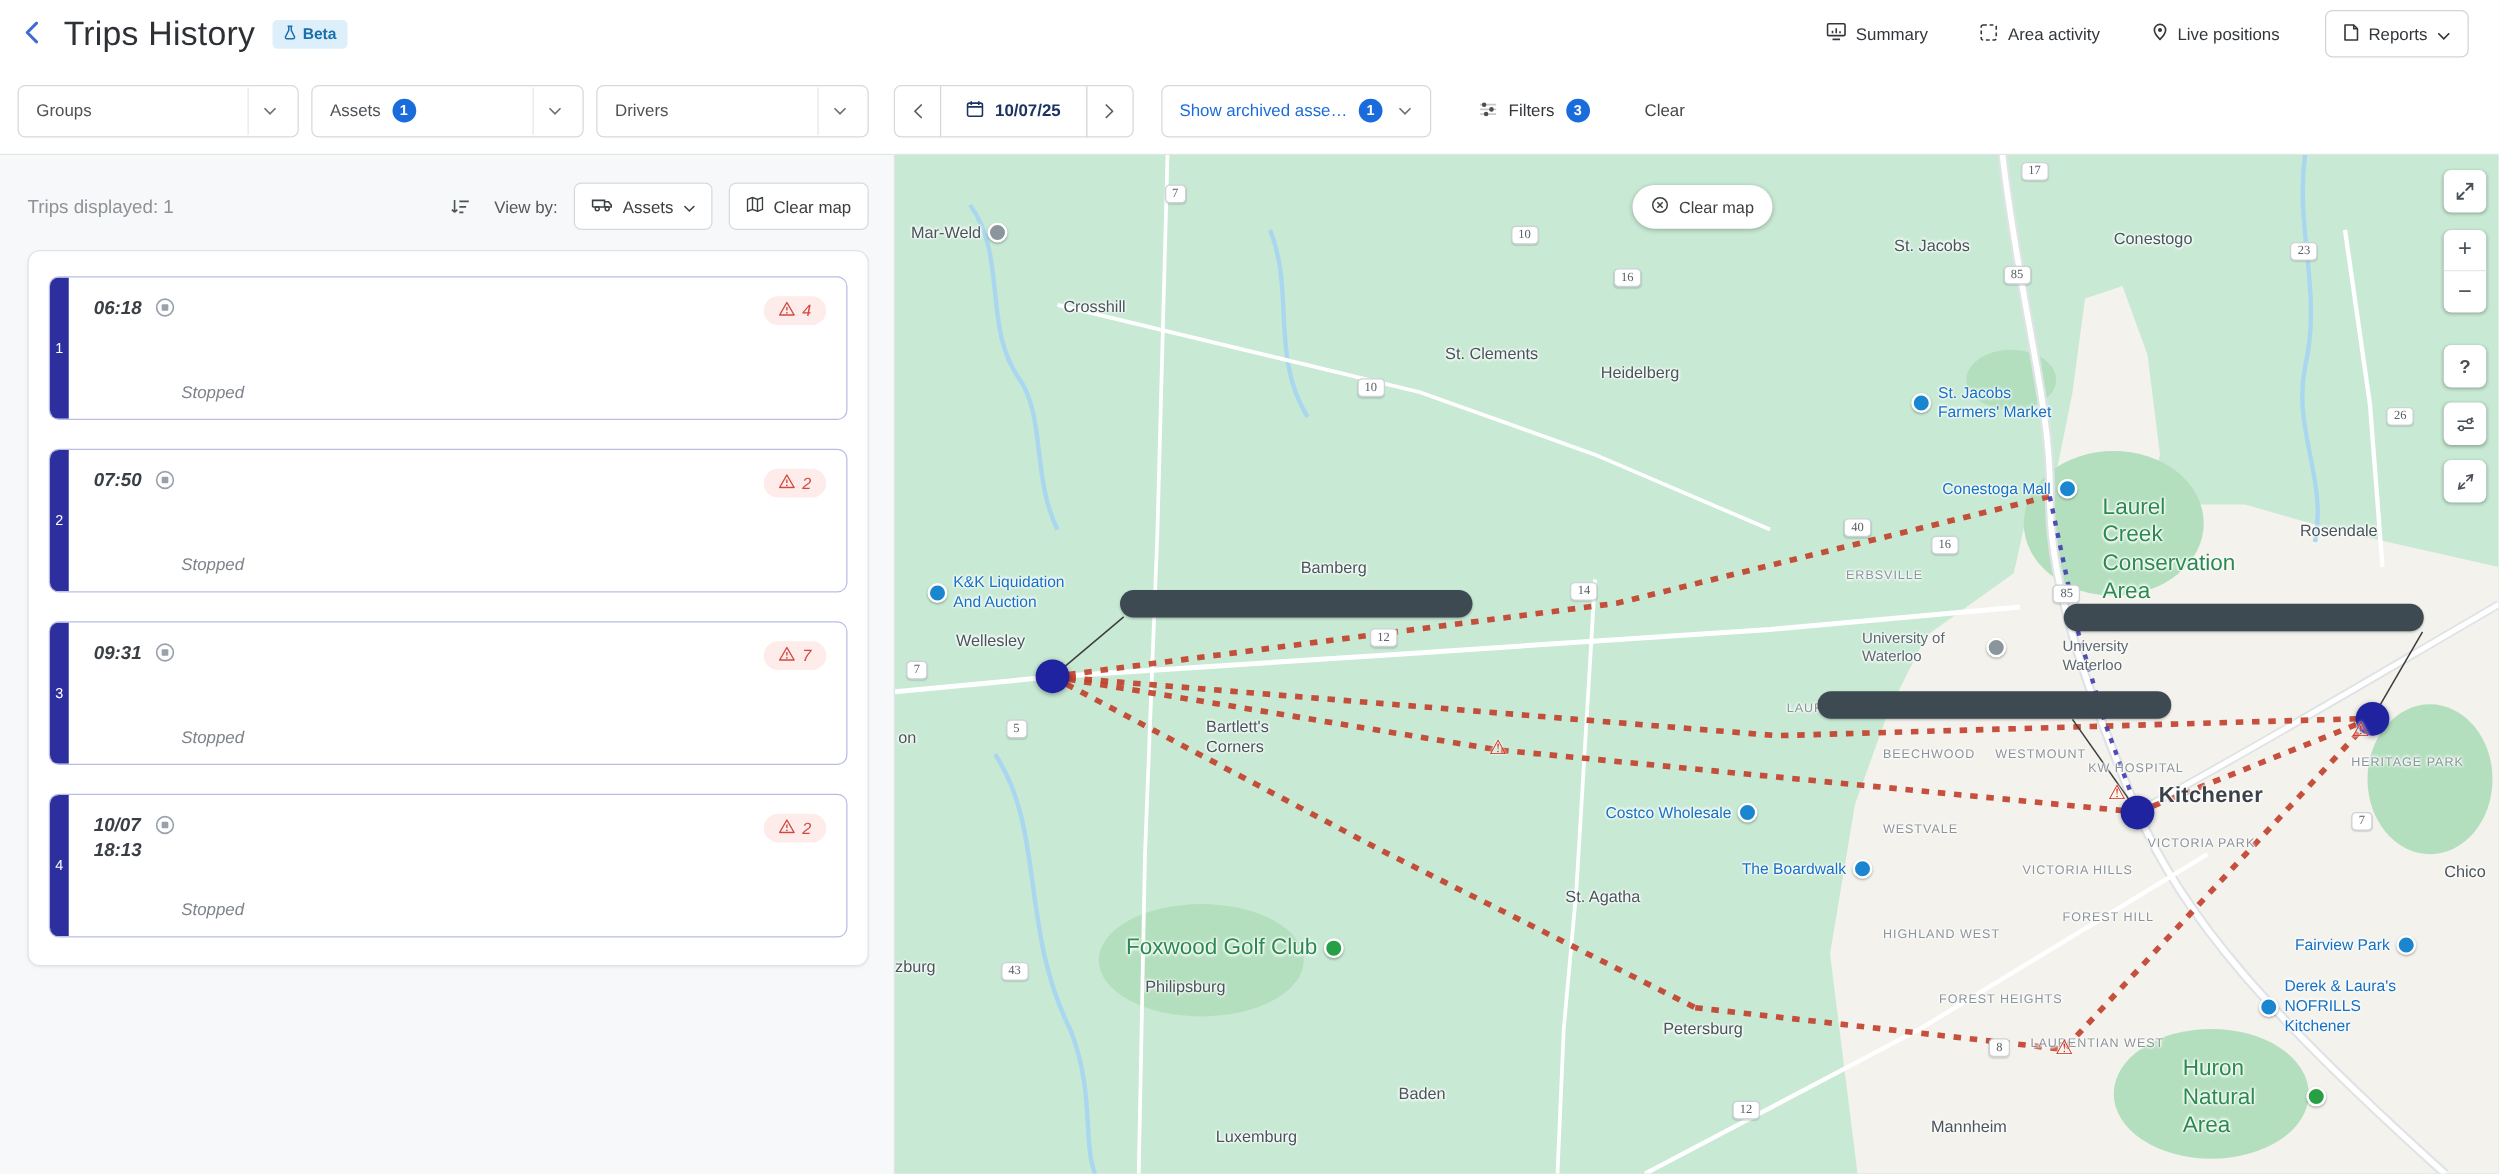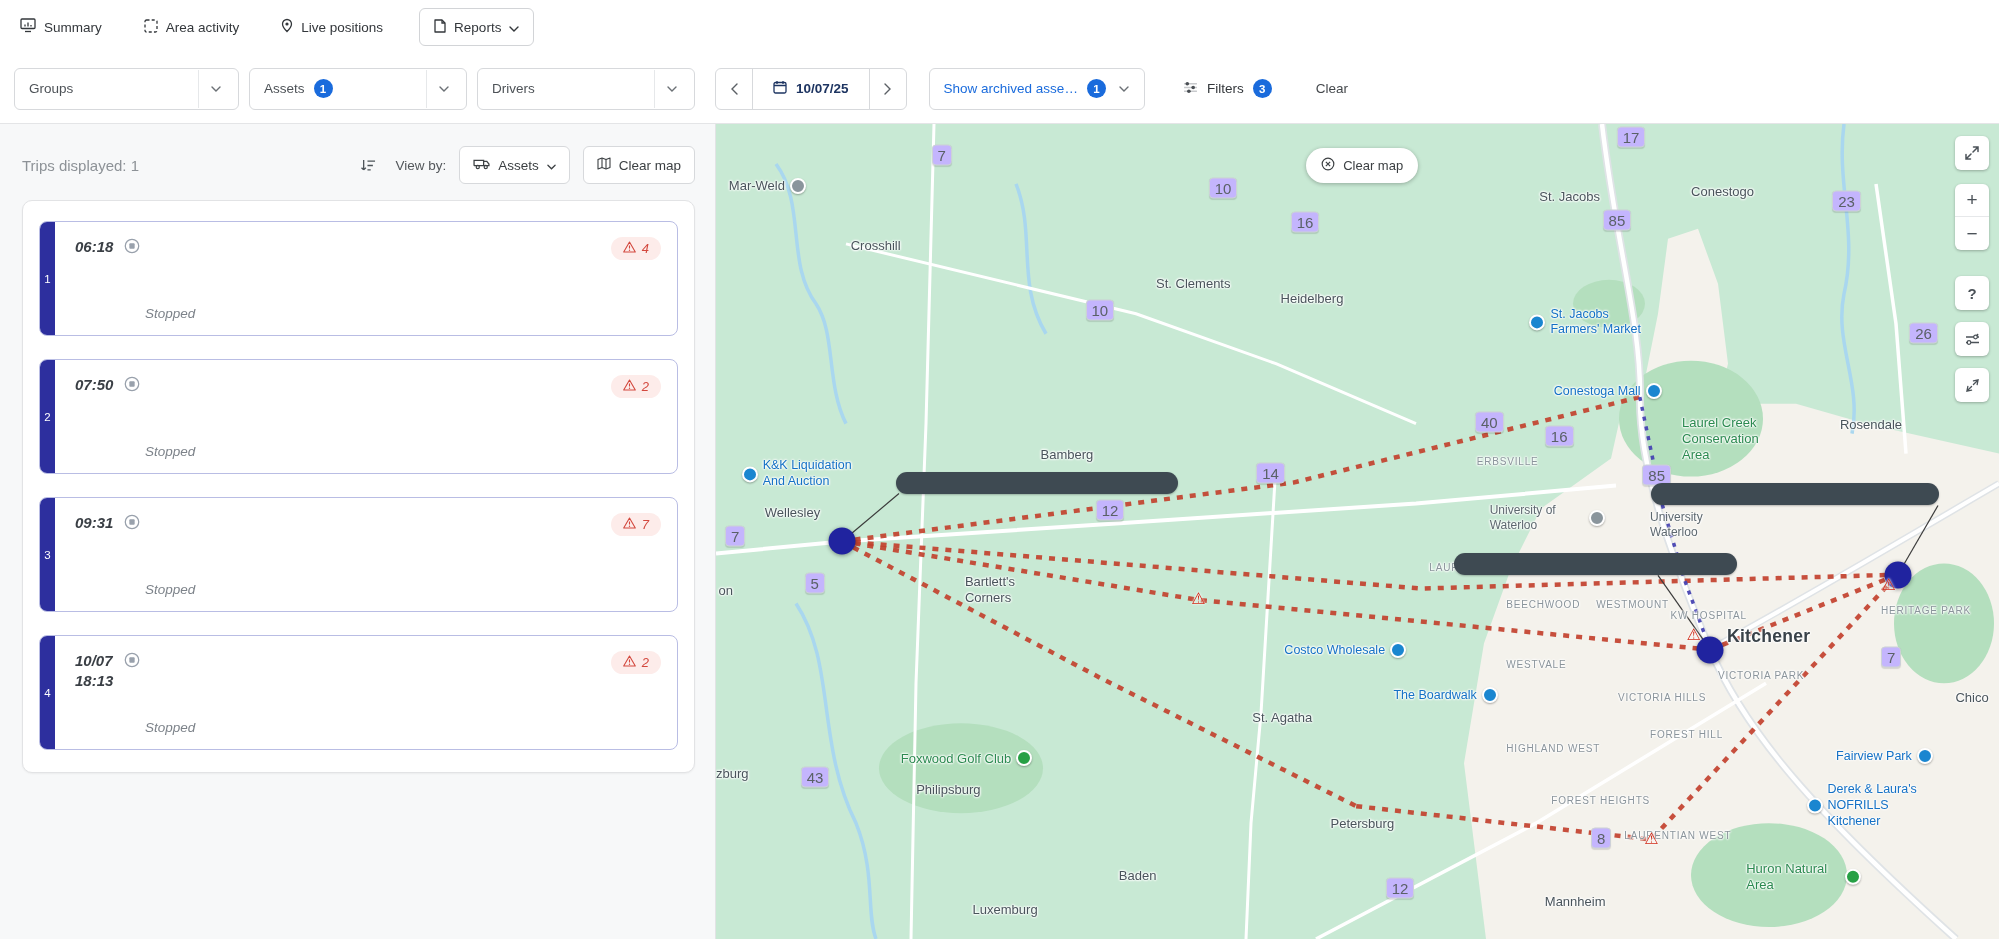--- a/index.html
+++ b/index.html
@@ -68,22 +68,22 @@
   
   .map { position:relative; flex:1; background:#c8e9d4; overflow:hidden; }
   .map-svg { position:absolute; inset:0; width:100%; height:100%; }
   .map-label-layer { position:absolute; inset:0; }
   .map-label { position:absolute; transform:translateY(-50%); font-size:13px; color:#49545b; white-space:nowrap; display:flex; align-items:center; gap:5px;
     text-shadow:0 1px 2px #fff, 0 -1px 2px #fff, 1px 0 2px #fff, -1px 0 2px #fff; }
   .map-label.city { font-size:17.5px; color:#394249; letter-spacing:.3px; font-weight:700; }
   .map-label.district { font-size:10px; color:#8a949b; letter-spacing:.8px; }
   .map-label.poi-blue { color:#1471c5; font-size:12.5px; }
   .map-label.poi-gray { color:#5d686f; font-size:12px; }
-  .map-label.park { color:#2b8a50; font-size:13px; }
-  .map-label.road-badge { background:#c4b5fd; border:1px solid #cdd2d7; border-radius:4px; font-size:15px; color:#5a6167; padding:1px 5px; text-shadow:none; box-shadow:0 1px 1px rgba(0,0,0,.12); }
+  .map-label.park { color:#2b8a50; font-size:18px; }
+  .map-label.road-badge { background:#ffffff; border:1px solid #cdd2d7; border-radius:4px; font-size:10px; color:#5a6167; padding:1px 5px; text-shadow:none; box-shadow:0 1px 1px rgba(0,0,0,.12);font-family:Liberation Serif, serif; }
   .map-label.wrap span.txt { white-space:normal; width:94px; line-height:1.25; display:inline-block; }
   .dot { width:16px; height:16px; border-radius:50%; border:2px solid #fff; flex:none; box-shadow:0 1px 2px rgba(0,0,0,.3); }
   .dot.blue { background:#1a86d0; } .dot.gray { background:#8a959c; } .dot.green { background:#27a045; }
   .map-marker { position:absolute; width:27px; height:27px; border-radius:50%; background:#20239f; transform:translate(-50%,-50%); box-shadow:0 1px 4px rgba(0,0,0,.4); }
   .map-alert { position:absolute; transform:translate(-50%,-50%); color:#d02b18; font-size:16px; text-shadow:0 0 2px #fff,0 0 3px #fff; }
   .redact { position:absolute; height:22px; background:#3e4a52; border-radius:11px; transform:translateY(-50%); box-shadow:0 1px 2px rgba(0,0,0,.25); }
   .route-red { fill:none; stroke:#c2412e; stroke-width:4.5; stroke-dasharray:6 7; opacity:.92; }
   .route-purple { fill:none; stroke:#4743b2; stroke-width:3.5; stroke-dasharray:4 6; opacity:.95; }
   .map-clear-btn { position:absolute; left:46%; top:24px; background:#fff; border:none; border-radius:18px; height:35px; padding:0 15px; display:flex; align-items:center; gap:8px; font-size:13px; color:#3c4043; box-shadow:0 1px 4px rgba(0,0,0,.28); cursor:pointer; }
   .map-controls { position:absolute; right:10px; top:12px; display:flex; flex-direction:column; align-items:center; }
@@ -94,20 +94,34 @@
   .mc-help { margin-top:26px; }
   .mc-settings { margin-top:12px; }
   .mc-resize { margin-top:12px; }
 </style>
 </head>
 <body>
 
 <div class="app">
 
   <header class="topbar">
+    <div class="topbar-left">
+      <button class="back-btn">
+        <span><svg width="11" height="18" viewBox="0 0 7 12">
+              <path d="M6 1L1 6l5 5" fill="none" stroke="currentColor" stroke-width="1.6" stroke-linecap="round" stroke-linejoin="round"></path>
+            </svg></span>
+      </button>
+      <h1 class="page-title">Trips History</h1>
+      <span class="beta-badge">
+        <span><svg width="10" height="12" viewBox="0 0 10 12">
+              <path d="M3.5 1h3M4 1v3.2L1.4 9.4A1.2 1.2 0 0 0 2.5 11h5a1.2 1.2 0 0 0 1.1-1.6L6 4.2V1" fill="none" stroke="currentColor" stroke-width="1.2" stroke-linecap="round"></path>
+            </svg></span>
+        <span>Beta</span>
+      </span>
+    </div>
     <div class="topbar-right">
       <button class="top-action">
         <span><svg width="16" height="15" viewBox="0 0 16 15">
               <rect x="1" y="1" width="14" height="9.5" rx="1" fill="none" stroke="currentColor" stroke-width="1.3"></rect>
               <path d="M5 13.5h6" stroke="currentColor" stroke-width="1.3"></path>
               <path d="M5 8.5V6.5M8 8.5V4.5M11 8.5V7" stroke="currentColor" stroke-width="1.3"></path>
             </svg></span>
         <span>Summary</span>
       </button>
       <button class="top-action">
@@ -416,21 +430,21 @@
           </div>
           <div class="map-label town" style="left: 10.5%; top: 14.8%;">
             <span class="txt">Crosshill</span>
           </div>
           <div class="map-label town" style="left: 34.3%; top: 19.5%;">
             <span class="txt">St. Clements</span>
           </div>
           <div class="map-label town" style="left: 44%; top: 21.4%;">
             <span class="txt">Heidelberg</span>
           </div>
-          <div class="map-label town" style="left: 62.3%; top: 8.8%; margin-left: 24px;">
+          <div class="map-label town" style="left: 62.3%; top: 8.8%;">
             <span class="txt">St. Jacobs</span>
           </div>
           <div class="map-label town" style="left: 76%; top: 8.2%;">
             <span class="txt">Conestogo</span>
           </div>
           <div class="map-label town" style="left: 25.3%; top: 40.5%;">
             <span class="txt">Bamberg</span>
           </div>
           <div class="map-label town" style="left: 3.8%; top: 47.6%;">
             <span class="txt">Wellesley</span>

